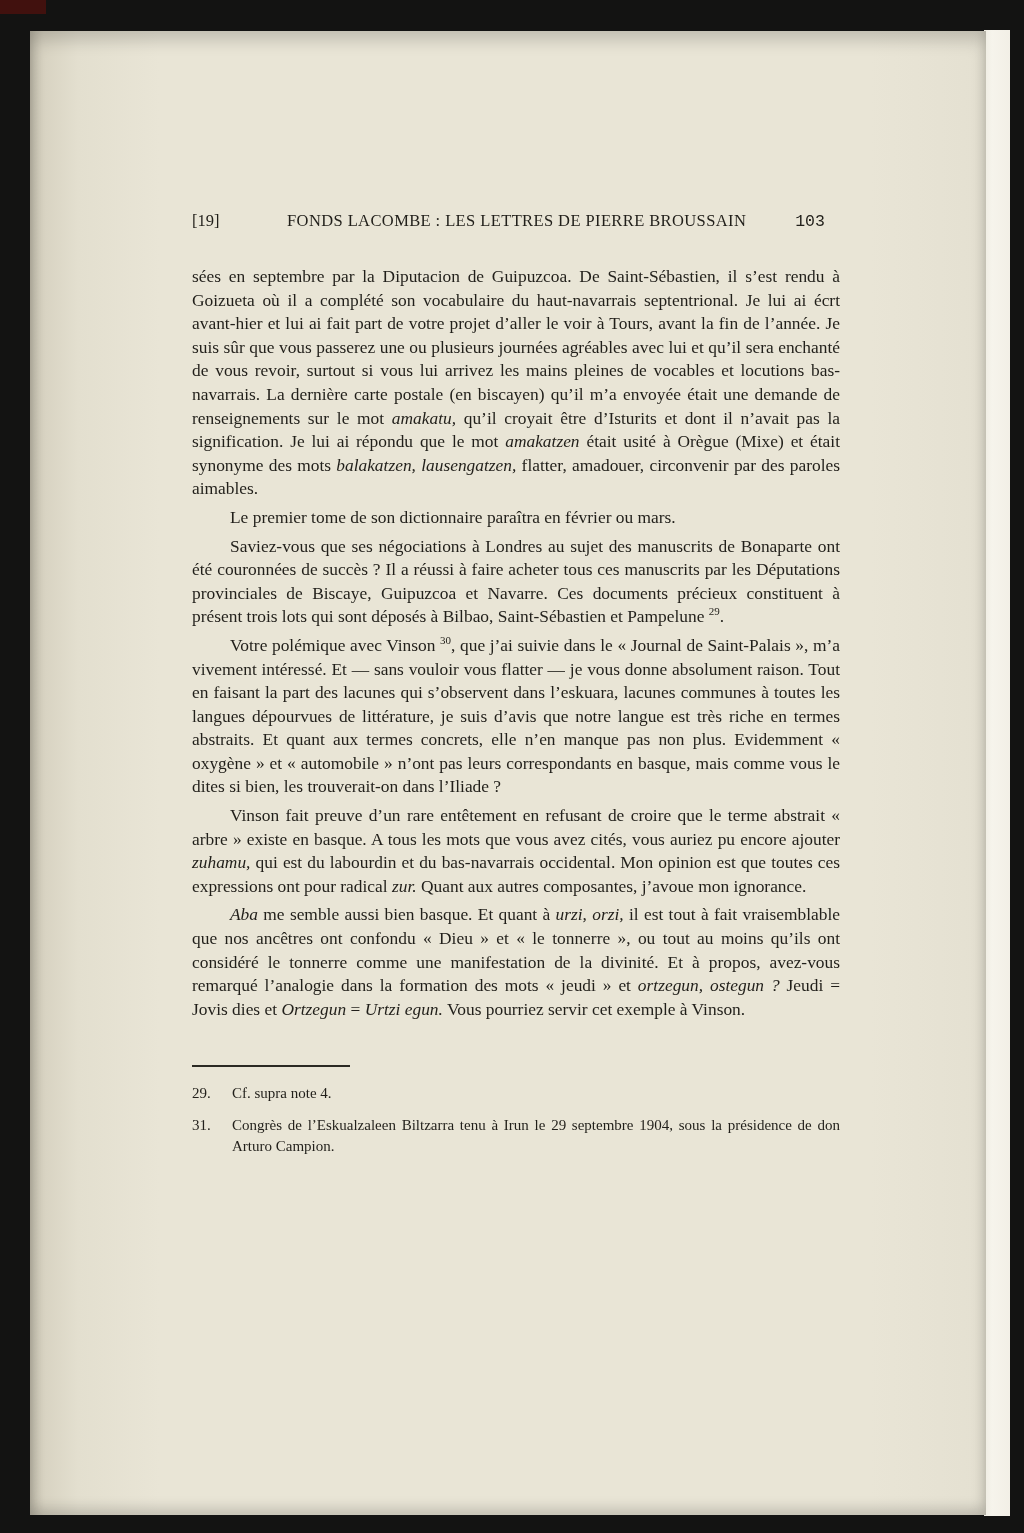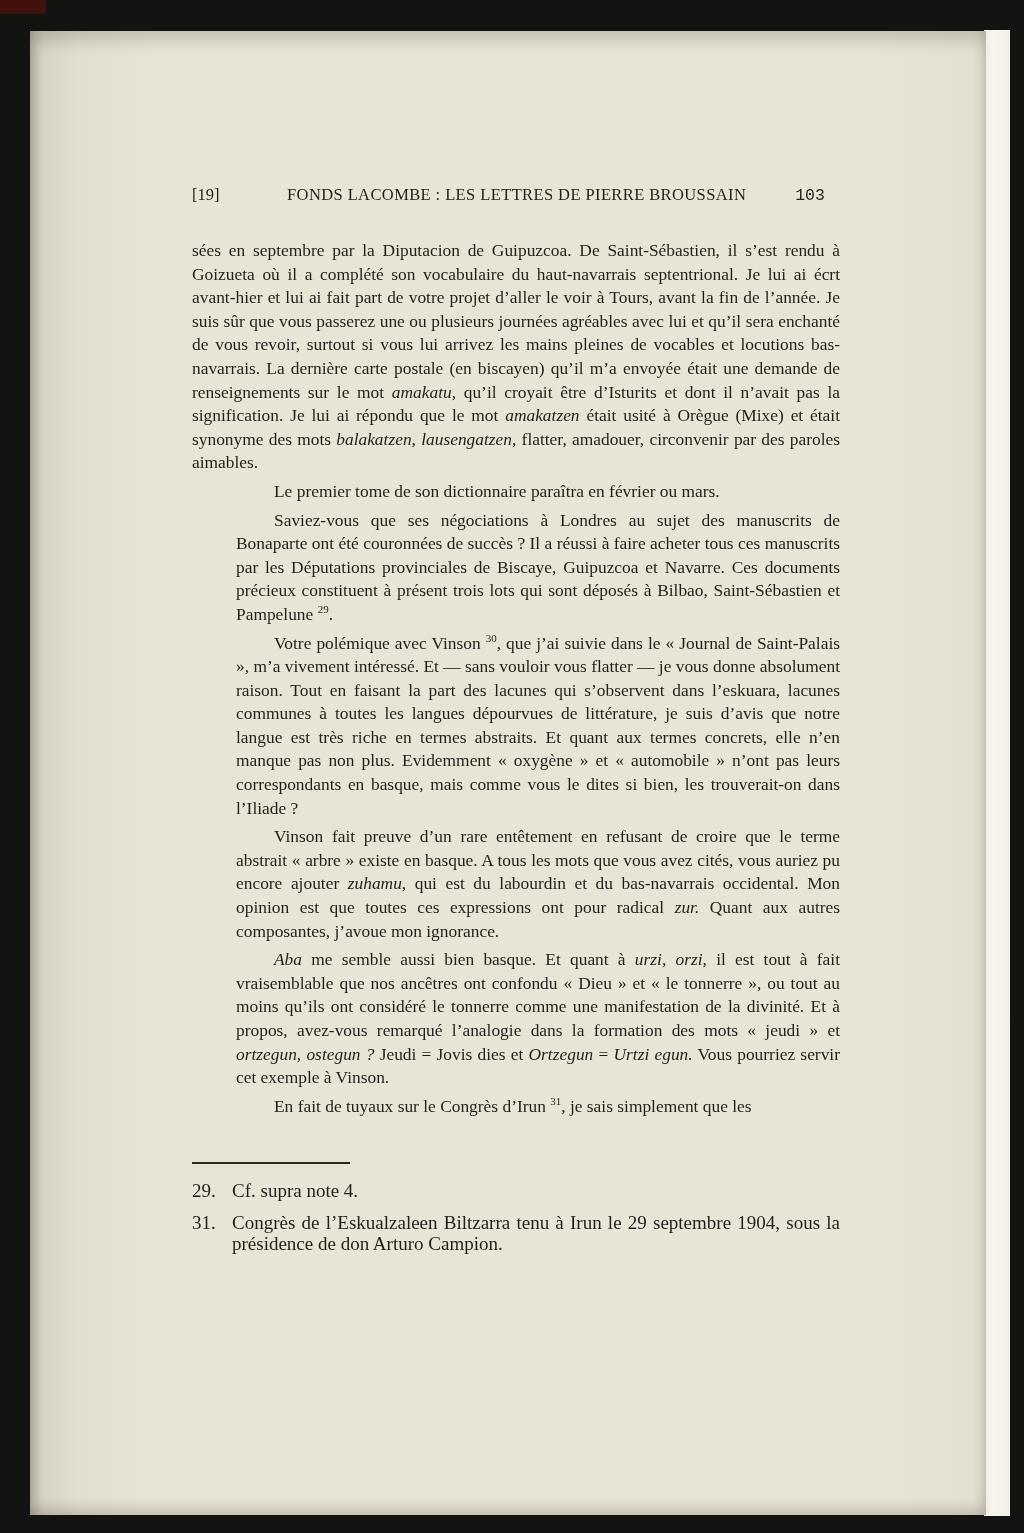--- a/index.html
+++ b/index.html
@@ -23,49 +23,49 @@
   }
   .paper {
     position: absolute; top: 31px; left: 30px;
     width: 956px; height: 1484px;
     background: linear-gradient(90deg,
       #c6c1b0 0px, #d8d3c2 14px, #e3dfcf 48px,
       #e9e5d6 130px, #e9e5d6 840px, #e4e0d1 956px);
     box-shadow: inset 0 10px 16px rgba(0,0,0,.16), inset 0 -8px 12px rgba(0,0,0,.14);
   }
   .content {
-    position: absolute; left: 162px; top: 154px;
+    position: absolute; left: 162px; top: 180px;
     width: 648px;
     color: #211f1a;
   }
   .page-header {
     display: flex; align-items: baseline;
     font-size: 16.5px;
     margin-bottom: 34px;
   }
   .page-header .marker { width: 95px; text-align: left; }
   .page-header .title  { flex: 1; text-align: left; letter-spacing: .4px; white-space: nowrap; }
   .page-header .pagenum{ width: 60px; text-align: center; font-family: Liberation Mono, monospace; }
   .body-text {
     font-size: 17.4px;
     line-height: 23.6px;
     text-align: justify;
   }
   p.para { margin: 0; }
   p.para + p.para { margin-top: 5px; }
-  p.para.indent { text-indent: 38px; margin-left: 44px; }
+  p.para.indent { text-indent: 38px; }
   .body-text i { }
   sup.fn-ref {
     font-size: 11px;
     line-height: 0;
     vertical-align: super;
   }
   .footnotes {
     margin-top: 44px;
-    font-size: 19px;
+    font-size: 15px;
     line-height: 21.5px;
   }
   .fn-rule {
     width: 158px; height: 0;
     border-top: 2.5px solid #2b2923;
     margin: 0 0 16px 0;
   }
   .footnote { display: flex; margin-bottom: 10px; }
   .fn-num { flex: 0 0 40px; width: 40px; }
   .fn-body { flex: 1; text-align: justify; }
@@ -85,21 +85,20 @@
       <span class="pagenum">103</span>
     </div>
 
     <div class="body-text">
         <p class="para"><span>sées en septembre par la Diputacion de Guipuzcoa. De Saint-Sébastien, il s’est rendu à Goizueta où il a complété son vocabulaire du haut-navarrais septentrional. Je lui ai écrt avant-hier et lui ai fait part de votre projet d’aller le voir à Tours, avant la fin de l’année. Je suis sûr que vous passerez une ou plusieurs journées agréables avec lui et qu’il sera enchanté de vous revoir, surtout si vous lui arrivez les mains pleines de vocables et locutions bas-navarrais. La dernière carte postale (en biscayen) qu’il m’a envoyée était une demande de renseignements sur le mot </span><i>amakatu,</i><span> qu’il croyait être d’Isturits et dont il n’avait pas la signification. Je lui ai répondu que le mot </span><i>amakatzen</i><span> était usité à Orègue (Mixe) et était synonyme des mots </span><i>balakatzen, lausengatzen,</i><span> flatter, amadouer, circonvenir par des paroles aimables.</span></p>
         <p class="para indent"><span>Le premier tome de son dictionnaire paraîtra en février ou mars.</span></p>
         <p class="para indent"><span>Saviez-vous que ses négociations à Londres au sujet des manuscrits de Bonaparte ont été couronnées de succès ? Il a réussi à faire acheter tous ces manuscrits par les Députations provinciales de Biscaye, Guipuzcoa et Navarre. Ces documents précieux constituent à présent trois lots qui sont déposés à Bilbao, Saint-Sébastien et Pampelune </span><sup class="fn-ref">29</sup><span>.</span></p>
         <p class="para indent"><span>Votre polémique avec Vinson </span><sup class="fn-ref">30</sup><span>, que j’ai suivie dans le « Journal de Saint-Palais », m’a vivement intéressé. Et — sans vouloir vous flatter — je vous donne absolument raison. Tout en faisant la part des lacunes qui s’observent dans l’eskuara, lacunes communes à toutes les langues dépourvues de littérature, je suis d’avis que notre langue est très riche en termes abstraits. Et quant aux termes concrets, elle n’en manque pas non plus. Evidemment « oxygène » et « automobile » n’ont pas leurs correspondants en basque, mais comme vous le dites si bien, les trouverait-on dans l’Iliade ?</span></p>
         <p class="para indent"><span>Vinson fait preuve d’un rare entêtement en refusant de croire que le terme abstrait « arbre » existe en basque. A tous les mots que vous avez cités, vous auriez pu encore ajouter </span><i>zuhamu,</i><span> qui est du labourdin et du bas-navarrais occidental. Mon opinion est que toutes ces expressions ont pour radical </span><i>zur.</i><span> Quant aux autres composantes, j’avoue mon ignorance.</span></p>
         <p class="para indent"><i>Aba</i><span> me semble aussi bien basque. Et quant à </span><i>urzi, orzi,</i><span> il est tout à fait vraisemblable que nos ancêtres ont confondu « Dieu » et « le tonnerre », ou tout au moins qu’ils ont considéré le tonnerre comme une manifestation de la divinité. Et à propos, avez-vous remarqué l’analogie dans la formation des mots « jeudi » et </span><i>ortzegun, ostegun ?</i><span> Jeudi = Jovis dies et </span><i>Ortzegun</i><span> = </span><i>Urtzi egun.</i><span> Vous pourriez servir cet exemple à Vinson.</span></p>
-        <p class="para indent"><span>En fait de tuyaux sur le Congrès d’Irun </span><sup class="fn-ref">31</sup><span>, je sais simplement que les</span></p>
       </div>
 
     <div class="footnotes">
       <div class="fn-rule"></div>
       <div>
           <div class="footnote">
             <span class="fn-num">29.</span>
             <span class="fn-body"><span>Cf. supra note 4.</span></span>
           </div>
           <div class="footnote">

